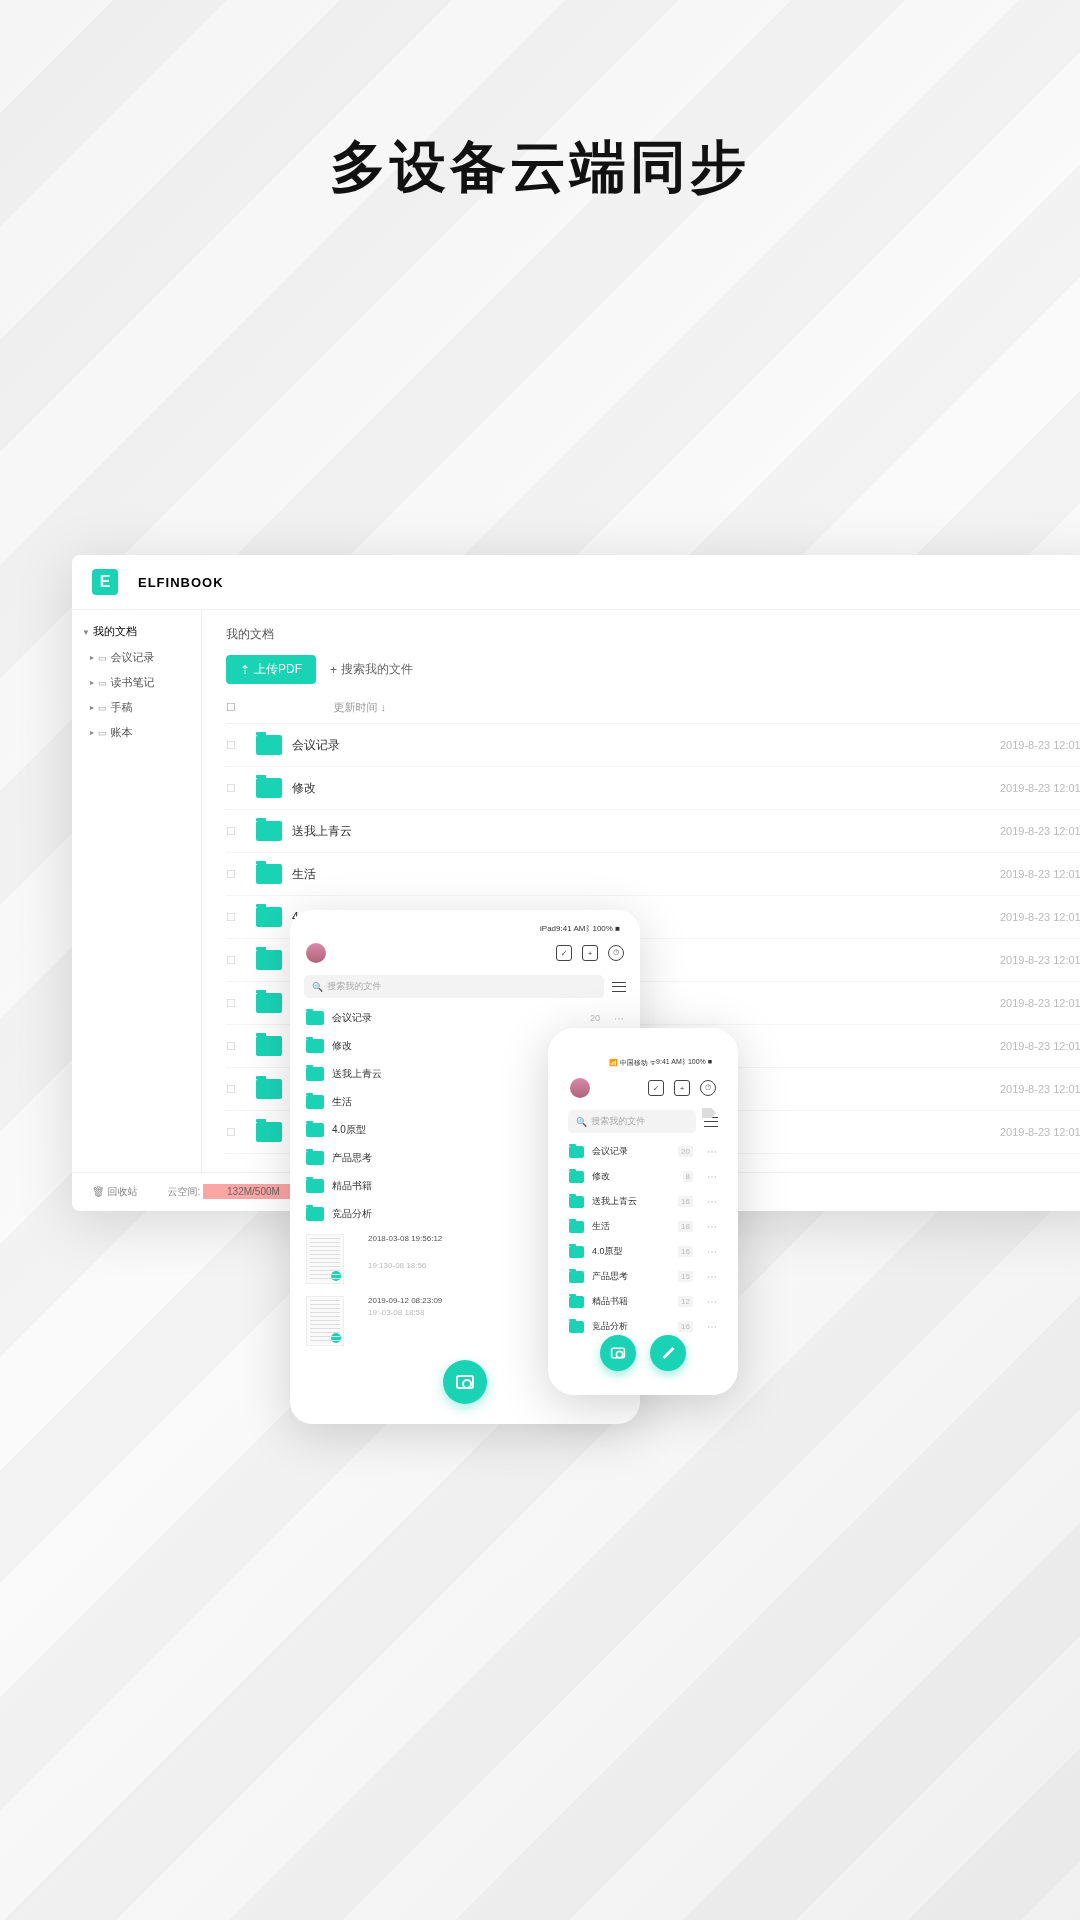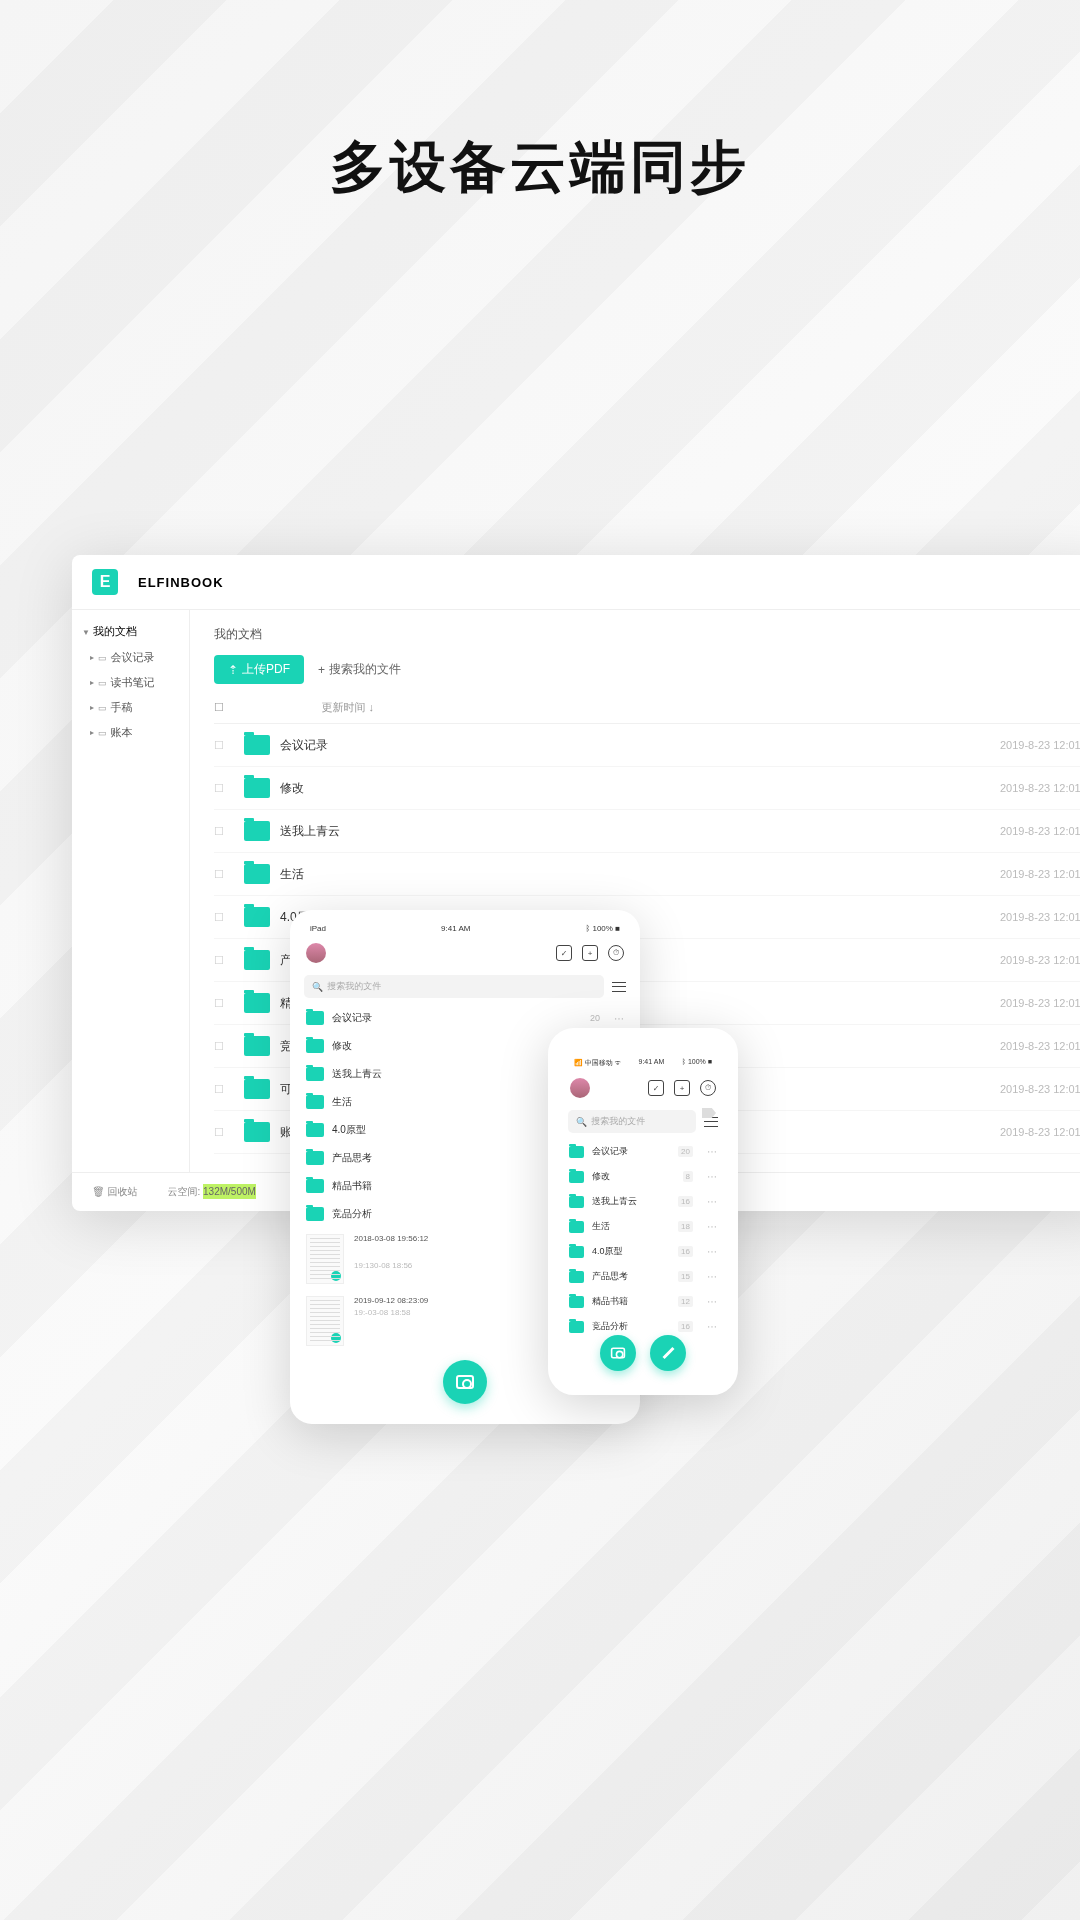--- a/index.html
+++ b/index.html
@@ -4,60 +4,60 @@
 <style>
 *{box-sizing:border-box;margin:0;padding:0;font-family:-apple-system,BlinkMacSystemFont,"PingFang SC","Helvetica Neue",Arial,sans-serif}
 body{width:1080px;height:1920px;background:linear-gradient(135deg,#f5f5f5 0%,#fafafa 50%,#f0f0f0 100%);position:relative;overflow:hidden}
 .bg-stripes{position:absolute;inset:0;opacity:.03;background:repeating-linear-gradient(135deg,transparent 0,transparent 80px,#000 80px,#000 160px)}
 .hero-title{position:absolute;top:130px;left:0;right:0;text-align:center;font-size:56px;font-weight:700;letter-spacing:4px;color:#111}
 .desktop-frame{position:absolute;top:555px;left:72px;right:-40px;background:#fff;border-radius:8px;box-shadow:0 10px 60px rgba(0,0,0,.14)}
 .desktop-header{display:flex;align-items:center;padding:14px 20px;border-bottom:1px solid #eee}
 .logo-box{width:26px;height:26px;background:#1ad3b5;border-radius:4px;display:flex;align-items:center;justify-content:center;color:#fff;font-weight:700}
 .logo-text{margin-left:20px;font-weight:700;letter-spacing:1px;font-size:13px}
 .desktop-body{display:flex}
-.sidebar{width:118px;border-right:1px solid #eee;padding:8px 0;font-size:11px}
+.sidebar{width:130px;border-right:1px solid #eee;padding:8px 0;font-size:11px}
 .sidebar-root{padding:6px 10px;font-weight:500}
 .sidebar-item{padding:5px 10px 5px 18px;color:#555;display:flex;align-items:center;gap:4px}
 .tri{font-size:8px;color:#888}
 .fi{font-size:9px;color:#999}
 .main{flex:1;padding:12px 24px 18px}
 .toolbar{display:flex;gap:14px;margin-bottom:8px}
 .btn-primary{background:#1ad3b5;color:#fff;border-radius:4px;padding:6px 14px;font-size:12px;display:inline-flex;align-items:center;gap:4px}
 .btn-ghost{color:#666;font-size:12px;display:inline-flex;align-items:center;gap:4px;padding:6px 0}
 .table-head{display:flex;align-items:center;padding:8px 0;border-bottom:1px solid #f0f0f0;font-size:11px;color:#999}
 .th-check{width:30px}
 .th-name{flex:1}
 .th-time{width:130px;text-align:right}
 .file-row{display:flex;align-items:center;padding:11px 0;border-bottom:1px solid #f5f5f5;font-size:12px;color:#333}
 .fr-check{width:30px;color:#ccc;font-size:11px}
 .fr-name{flex:1;display:flex;align-items:center;gap:10px}
 .folder-ico{width:26px;height:20px;background:#1ad3b5;border-radius:2px;position:relative}
 .folder-ico::before{content:"";position:absolute;top:-3px;left:0;width:10px;height:3px;background:#1ad3b5;border-radius:1px 1px 0 0}
 .fr-time{width:130px;text-align:right;color:#bbb;font-size:11px}
 .desktop-footer{display:flex;gap:30px;padding:12px 20px;border-top:1px solid #eee;font-size:10px;color:#888}
-.storage-badge{background:#bef264;border-radius:0;padding:2px 0;color:#666}
+.storage-badge{background:#fca5a5;border-radius:0;padding:2px 24px;color:#666}
 .breadcrumb{font-size:12px;color:#555;margin:4px 0 12px}
 
 .tablet-frame{position:absolute;top:910px;left:290px;width:350px;background:#fff;border-radius:22px;box-shadow:0 10px 50px rgba(0,0,0,.16);padding:10px 14px 20px;z-index:5}
-.status-bar{display:flex;justify-content:space-between;font-size:8px;color:#333;padding:4px 6px}
+.status-bar{display:flex;justify-content:flex-end;font-size:8px;color:#333;padding:4px 6px}
 .mini-head{display:flex;align-items:center;justify-content:space-between;padding:6px 2px}
 .avatar{width:20px;height:20px;border-radius:50%;background:linear-gradient(#d8a,#a67)}
 .head-icons{display:flex;gap:10px;font-size:11px;color:#444}
 .icon-box{width:16px;height:16px;border:1.3px solid #444;border-radius:3px;display:flex;align-items:center;justify-content:center;font-size:8px}
 .search-row{display:flex;align-items:center;gap:8px;margin:6px 0}
 .search-box{flex:1;background:#f3f3f3;border-radius:5px;padding:5px 8px;font-size:9px;color:#aaa;display:flex;align-items:center;gap:4px}
 .ham{width:14px;height:10px;border-top:1.5px solid #444;border-bottom:1.5px solid #444;position:relative}
 .ham::after{content:"";position:absolute;top:3.5px;left:0;right:0;border-top:1.5px solid #444}
 .mini-row{display:flex;align-items:center;padding:7px 2px;font-size:10px;color:#333;gap:8px}
 .mini-folder{width:18px;height:14px;background:#1ad3b5;border-radius:2px;position:relative}
 .mini-folder::before{content:"";position:absolute;top:-2px;left:0;width:7px;height:2px;background:#1ad3b5;border-radius:1px 1px 0 0}
 .mini-name{flex:1}
 .mini-count{color:#bbb;font-size:9px;margin-right:6px}
 .mini-more{color:#bbb;font-size:10px}
-.note-card{display:flex;gap:10px;padding:6px 2px;align-items:flex-start}
+.note-card{display:flex;gap:24px;padding:6px 2px;align-items:flex-start}
 .note-thumb{width:38px;height:50px;background:#fafafa;border:1px solid #eee;position:relative}
 .note-thumb::after{content:"";position:absolute;inset:3px;background:repeating-linear-gradient(#ddd,#ddd 1px,transparent 1px,transparent 4px)}
 .note-check{position:absolute;bottom:2px;right:2px;width:10px;height:10px;background:#1ad3b5;border-radius:50%}
 .note-meta{font-size:8px;color:#555}
 .fab{width:44px;height:44px;border-radius:50%;background:#1ad3b5;display:flex;align-items:center;justify-content:center;margin:8px auto 0;box-shadow:0 4px 12px rgba(26,211,181,.4)}
 .cam-icon{width:18px;height:14px;border:2px solid #fff;border-radius:3px;position:relative}
 .cam-icon::after{content:"";position:absolute;top:2px;left:4px;width:6px;height:6px;border:2px solid #fff;border-radius:50%}
 
 .phone-frame{position:absolute;top:1028px;left:548px;width:190px;background:#fff;border-radius:26px;box-shadow:0 10px 50px rgba(0,0,0,.18);padding:18px 12px 16px;z-index:6;border:8px solid #fff}
 .phone-frame .status-bar{font-size:7px}

